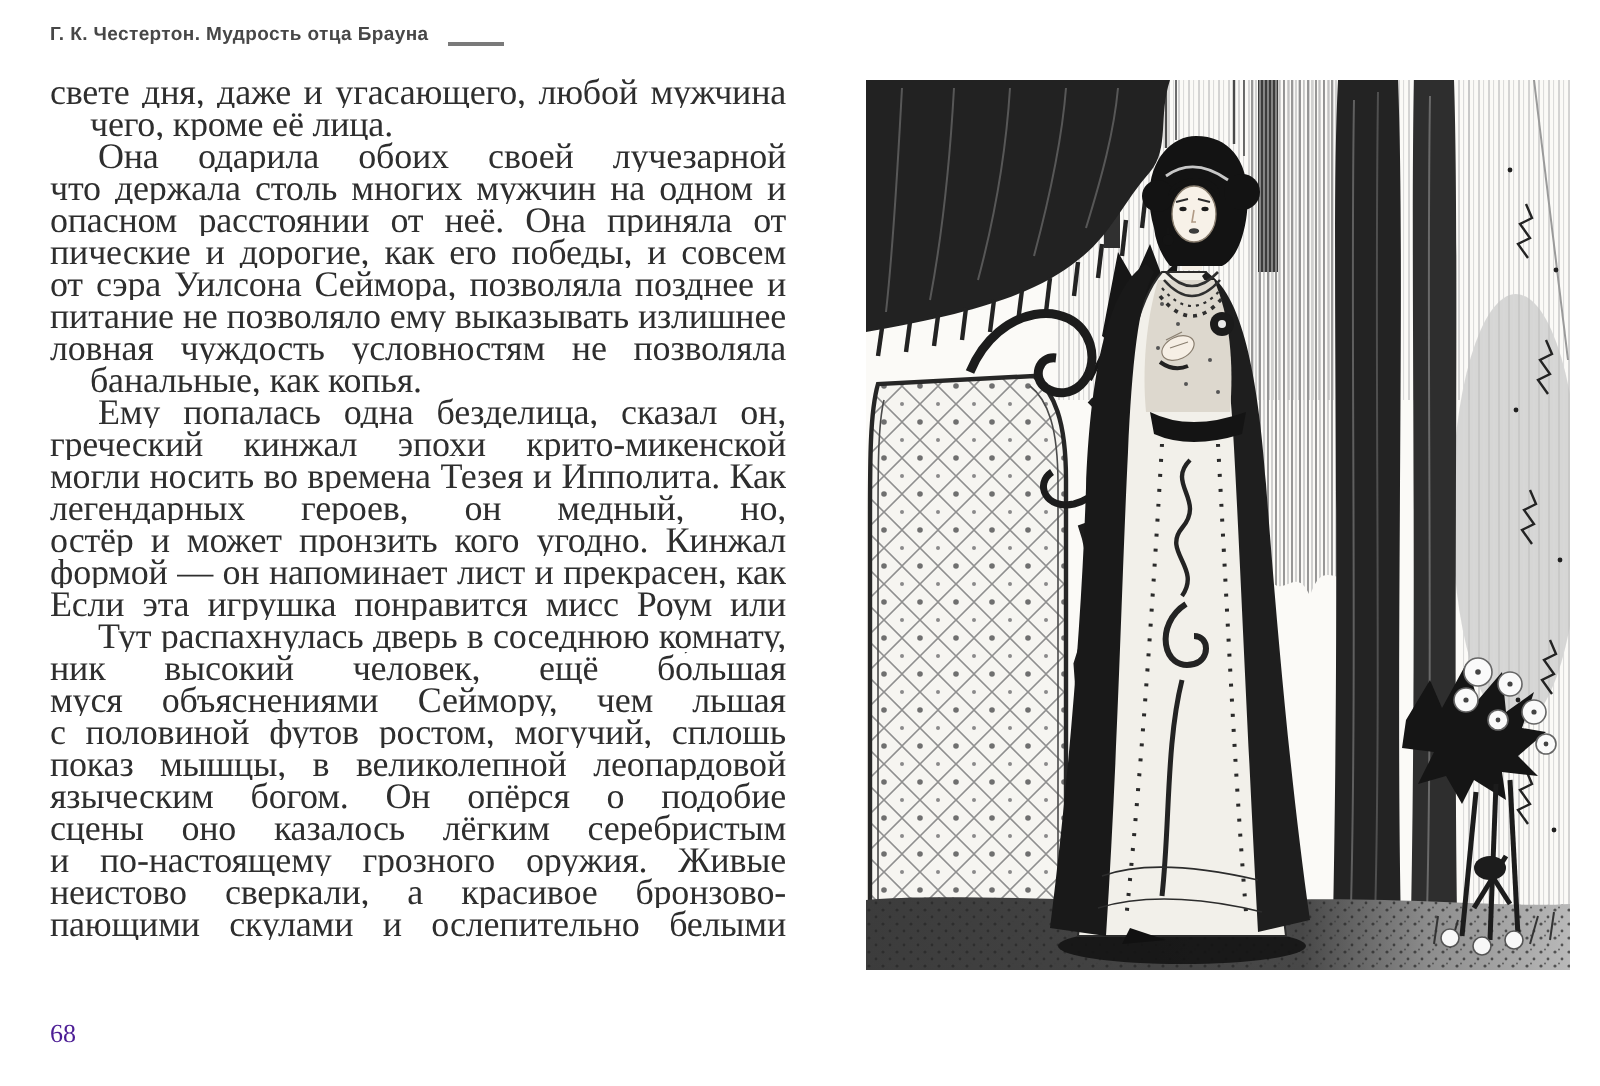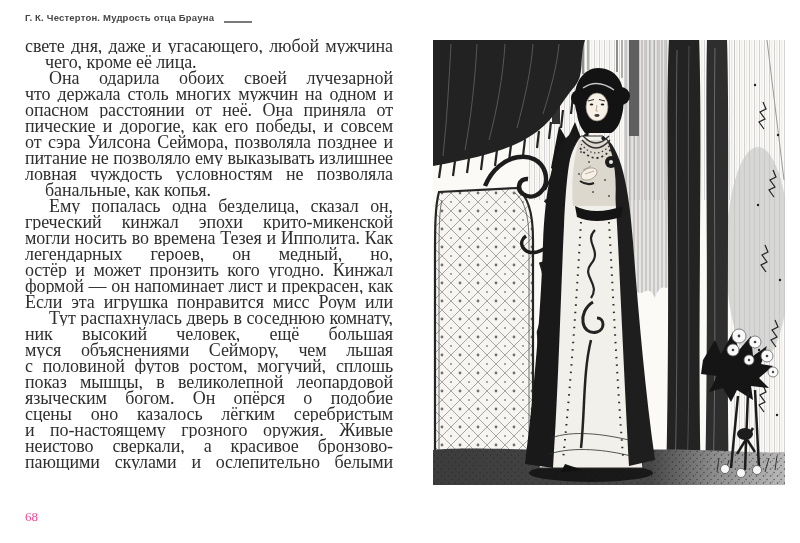--- a/index.html
+++ b/index.html
@@ -20,21 +20,21 @@
     position:absolute;left:25px;top:38px;width:368px;color:#2e2e2e;
   }
   .line{
     width:368px;height:16px;overflow:hidden;
     font-size:18px;line-height:16px;letter-spacing:-0.1px;
     text-align:justify;text-align-last:justify;white-space:normal;
   }
   .line.end{text-align-last:left;margin-left:20px;}
   .line.indent{text-indent:24px;}
   .pageno{
-    position:absolute;left:25px;top:509px;font-size:13px;color:#ec4899;
+    position:absolute;left:25px;top:509px;font-size:13px;color:#4c1d95;
   }
   .illustration{
     position:absolute;left:433px;top:40px;width:352px;height:445px;margin:0;
   }
   .illustration svg{display:block;width:352px;height:445px;}
 </style>
 </head>
 <body>
 
 <div class="running-header">

